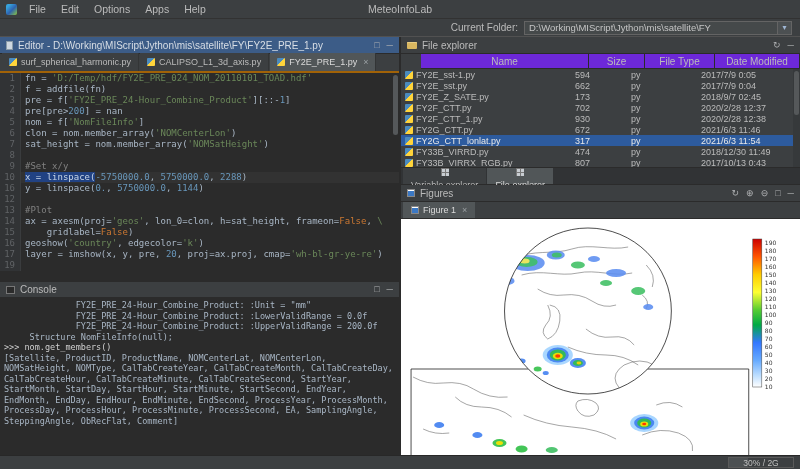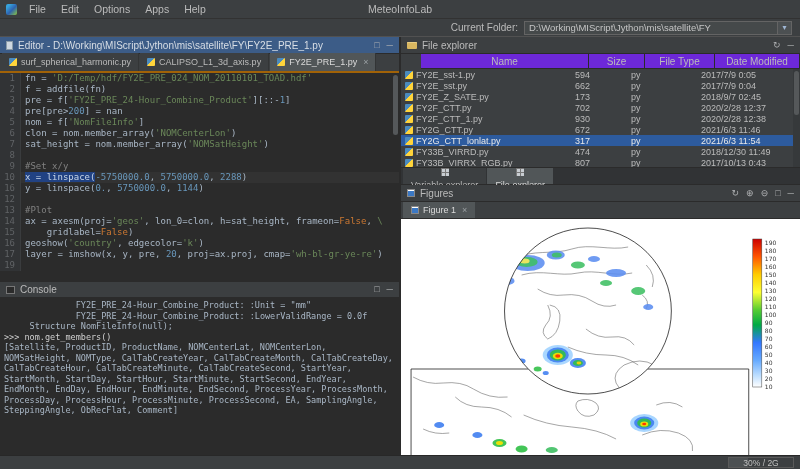--- a/index.html
+++ b/index.html
@@ -217,20 +217,21 @@
       <span class="icon-console"></span>
       <span class="ph-title">Console</span>
       <div class="ph-icons">
           <span class="hicon">□</span>
           <span class="hicon">─</span>
         </div>
     </div>
     <div class="console">
         <div class="cline out">              FY2E_PRE_24-Hour_Combine_Product: :Unit = "mm"</div>
         <div class="cline out">              FY2E_PRE_24-Hour_Combine_Product: :LowerValidRange = 0.0f</div>
+        <div class="cline out">              FY2E_PRE_24-Hour_Combine_Product: :UpperValidRange = 200.0f</div>
         <div class="cline out">     Structure NomFileInfo(null);</div>
         <div class="cline prompt">&gt;&gt;&gt; nom.get_members()</div>
         <div class="cline out">[Satellite, ProductID, ProductName, NOMCenterLat, NOMCenterLon, NOMSatHeight, NOMType, CalTabCreateYear, CalTabCreateMonth, CalTabCreateDay, CalTabCreateHour, CalTabCreateMinute, CalTabCreateSecond, StartYear, StartMonth, StartDay, StartHour, StartMinute, StartSecond, EndYear, EndMonth, EndDay, EndHour, EndMinute, EndSecond, ProcessYear, ProcessMonth, ProcessDay, ProcessHour, ProcessMinute, ProcessSecond, EA, SamplingAngle, SteppingAngle, ObRecFlat, Comment]</div>
       </div>
   </div>
 
   <div class="right">
     <div class="panel-h">
       <span class="icon-folder"></span>
       <span class="ph-title">File explorer</span>

